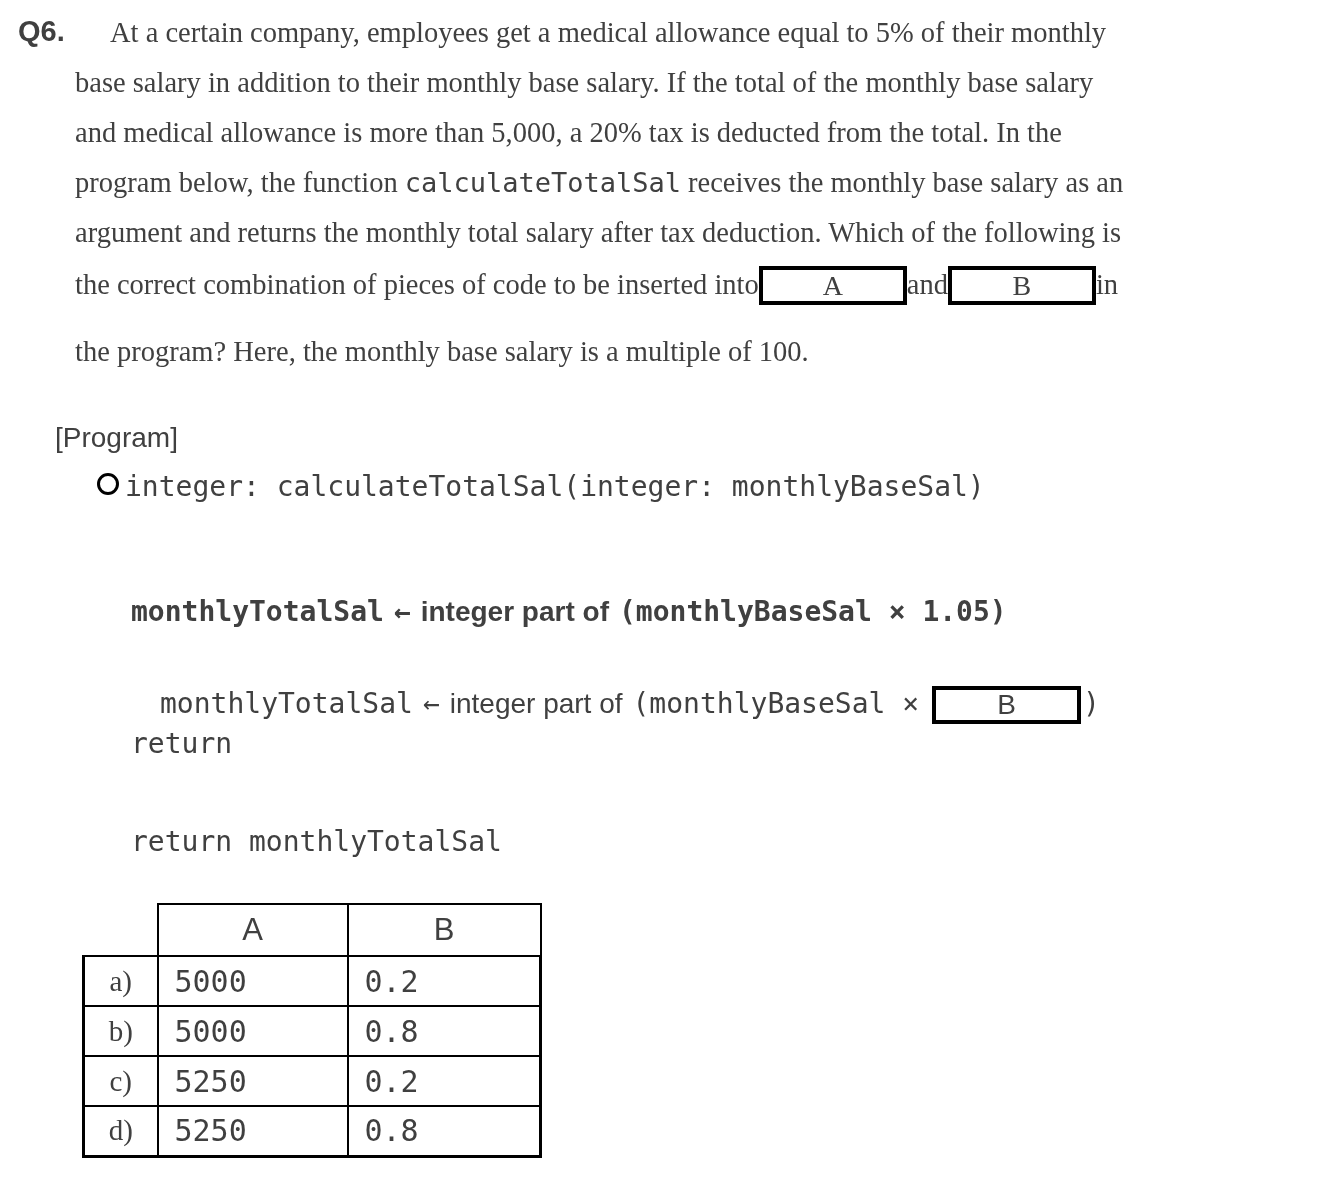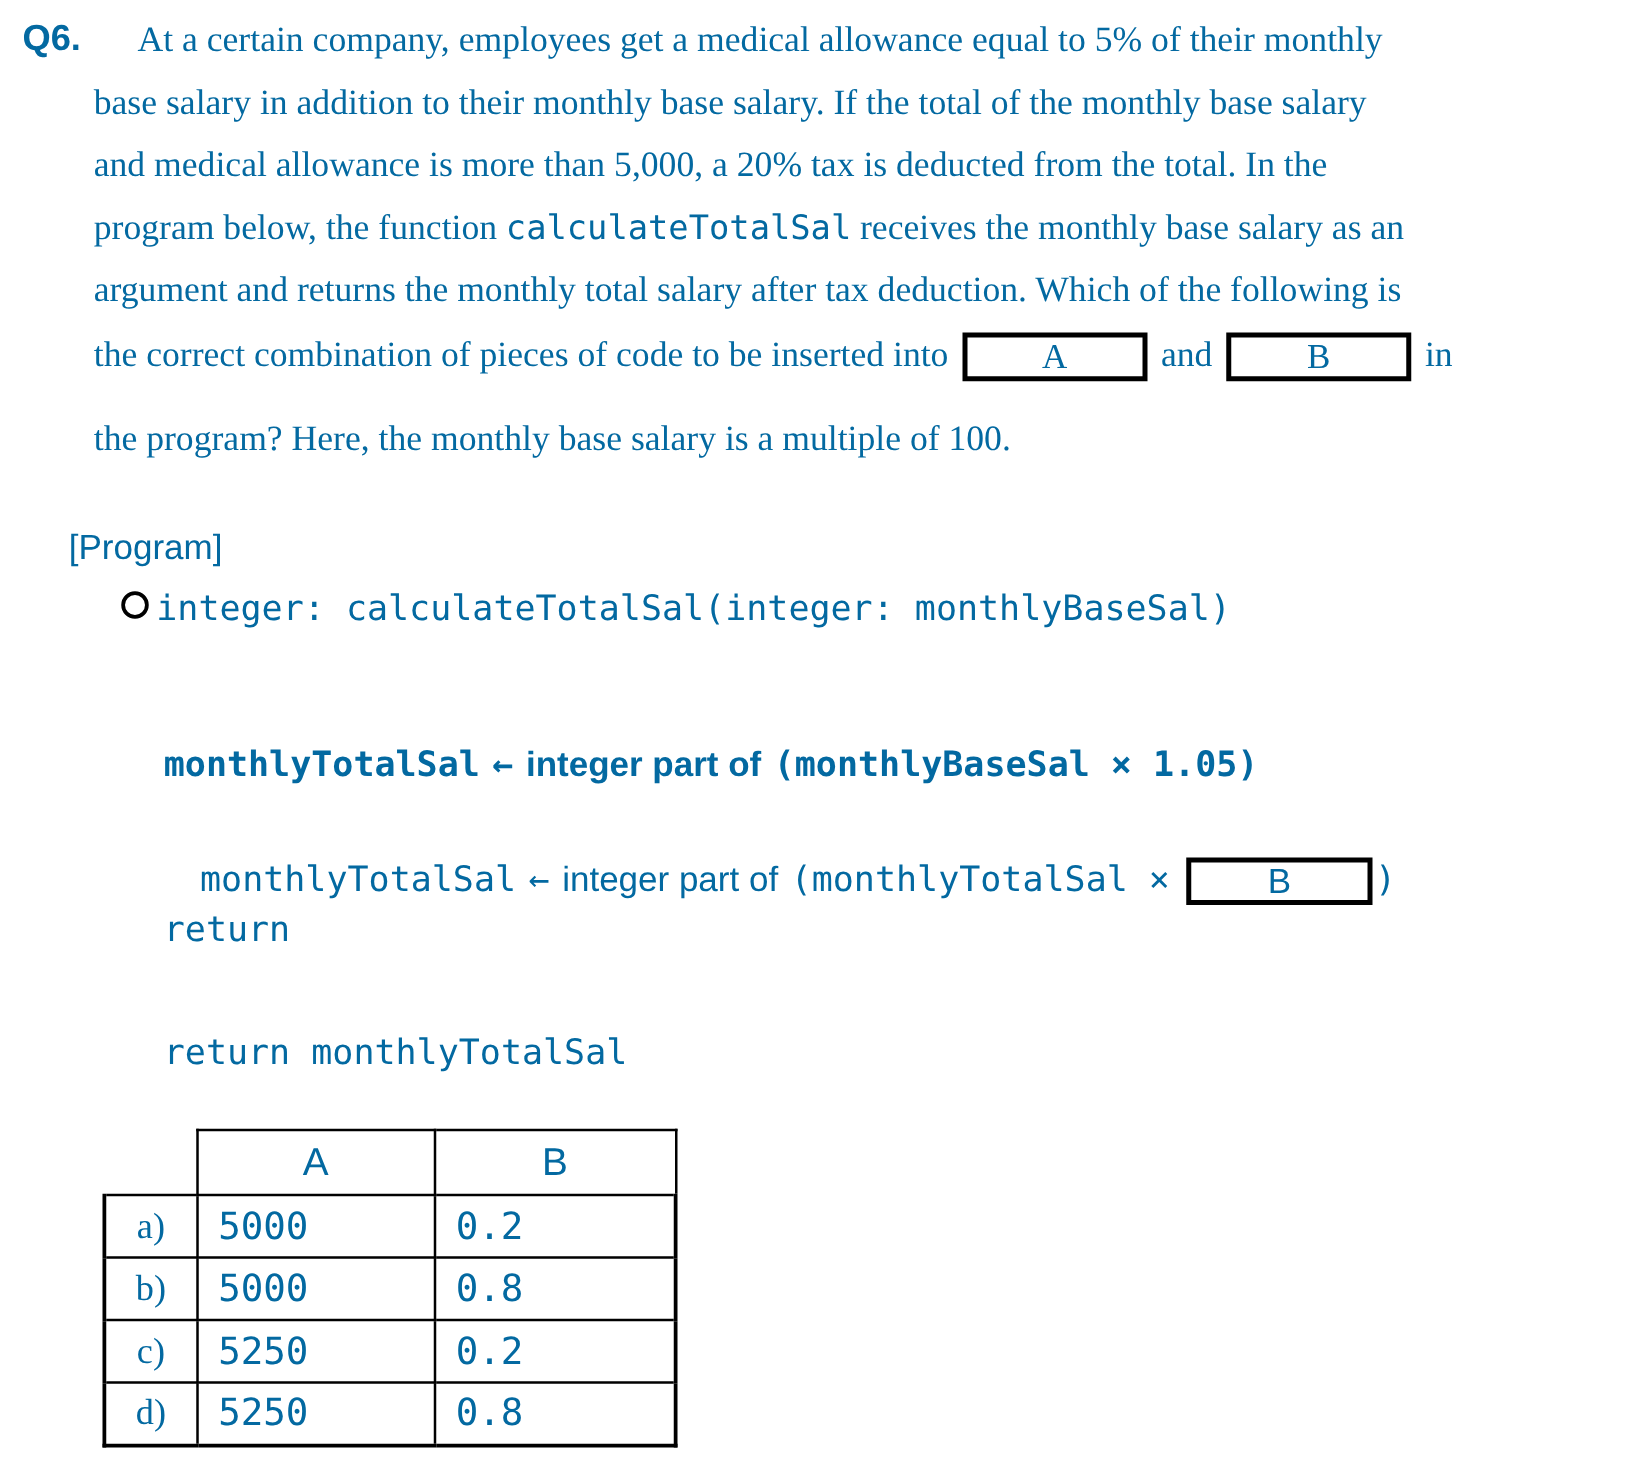--- a/index.html
+++ b/index.html
@@ -1,27 +1,27 @@
 <!DOCTYPE html>
 <html><head>
 <meta charset="utf-8">
 <style>
   html,body{margin:0;padding:0;background:#ffffff;}
-  .page{position:relative;width:1319px;height:1180px;background:#ffffff;color:#0369a1;overflow:hidden;}
+  .page{position:relative;width:1319px;height:1180px;background:#ffffff;color:#404040;overflow:hidden;}
   .serif{font-family:"Liberation Serif","DejaVu Serif",serif;}
   .sans{font-family:"Liberation Sans","DejaVu Sans",sans-serif;}
   .mono{font-family:"DejaVu Sans Mono","Liberation Mono",monospace;}
 
   .abs{position:absolute;white-space:nowrap;}
 
   
   .qnum{left:18px;top:17px;font-size:29px;font-weight:bold;line-height:1;}
   .qline{font-size:28.5px;line-height:1;}
   .q-mono{font-size:27px;margin:0 7px;}
-  .qline-flex{display:flex;align-items:center;column-gap:11px;}
+  .qline-flex{display:flex;align-items:center;}
   .q-blank{display:inline-flex;width:148px;height:39px;border:4px solid #000;
            box-sizing:border-box;align-items:center;justify-content:center;
            font-size:28px;background:#fff;}
 
   
   .prog-label{left:55px;top:424px;font-size:28px;line-height:1;}
   .code{font-size:28px;line-height:1;}
   .fn-circle{position:absolute;left:97px;top:473px;width:16px;height:16px;
              border:3px solid #000;border-radius:50%;background:#fff;}
   .arrow{margin:0 10px;}
@@ -79,21 +79,21 @@
   <div class="abs sans prog-label">[Program]</div>
 
   <span class="fn-circle"></span>
 
   <div class="abs mono code" style="left:125px;top:473px;">integer: calculateTotalSal(integer: monthlyBaseSal)</div>
 
 
   <div class="abs mono code" style="left:131px;top:598px;font-weight:bold;"><span>monthlyTotalSal</span><span class="arrow">←</span><span class="nat-label">integer part of</span><span class="gap-l">(monthlyBaseSal × 1.05)</span></div>
 
 
-  <div class="abs mono code" style="left:160px;top:686px;"><span>monthlyTotalSal</span><span class="arrow">←</span><span class="nat-label">integer part of</span><span class="gap-l">(monthlyTotalSal ×</span><span class="code-blank blank-b-code">B</span><span class="close-paren">)</span></div>
+  <div class="abs mono code" style="left:160px;top:686px;"><span>monthlyTotalSal</span><span class="arrow">←</span><span class="nat-label">integer part of</span><span class="gap-l">(monthlyBaseSal ×</span><span class="code-blank blank-b-code">B</span><span class="close-paren">)</span></div>
 
   <div class="abs mono code" style="left:131px;top:730px;">return</div>
 
   <div class="abs mono code" style="left:131px;top:828px;">return monthlyTotalSal</div>
 
   <div class="abs tbl-wrap">
     <table class="tbl">
       <colgroup>
           <col class="col-lbl">
           <col class="col-a">

